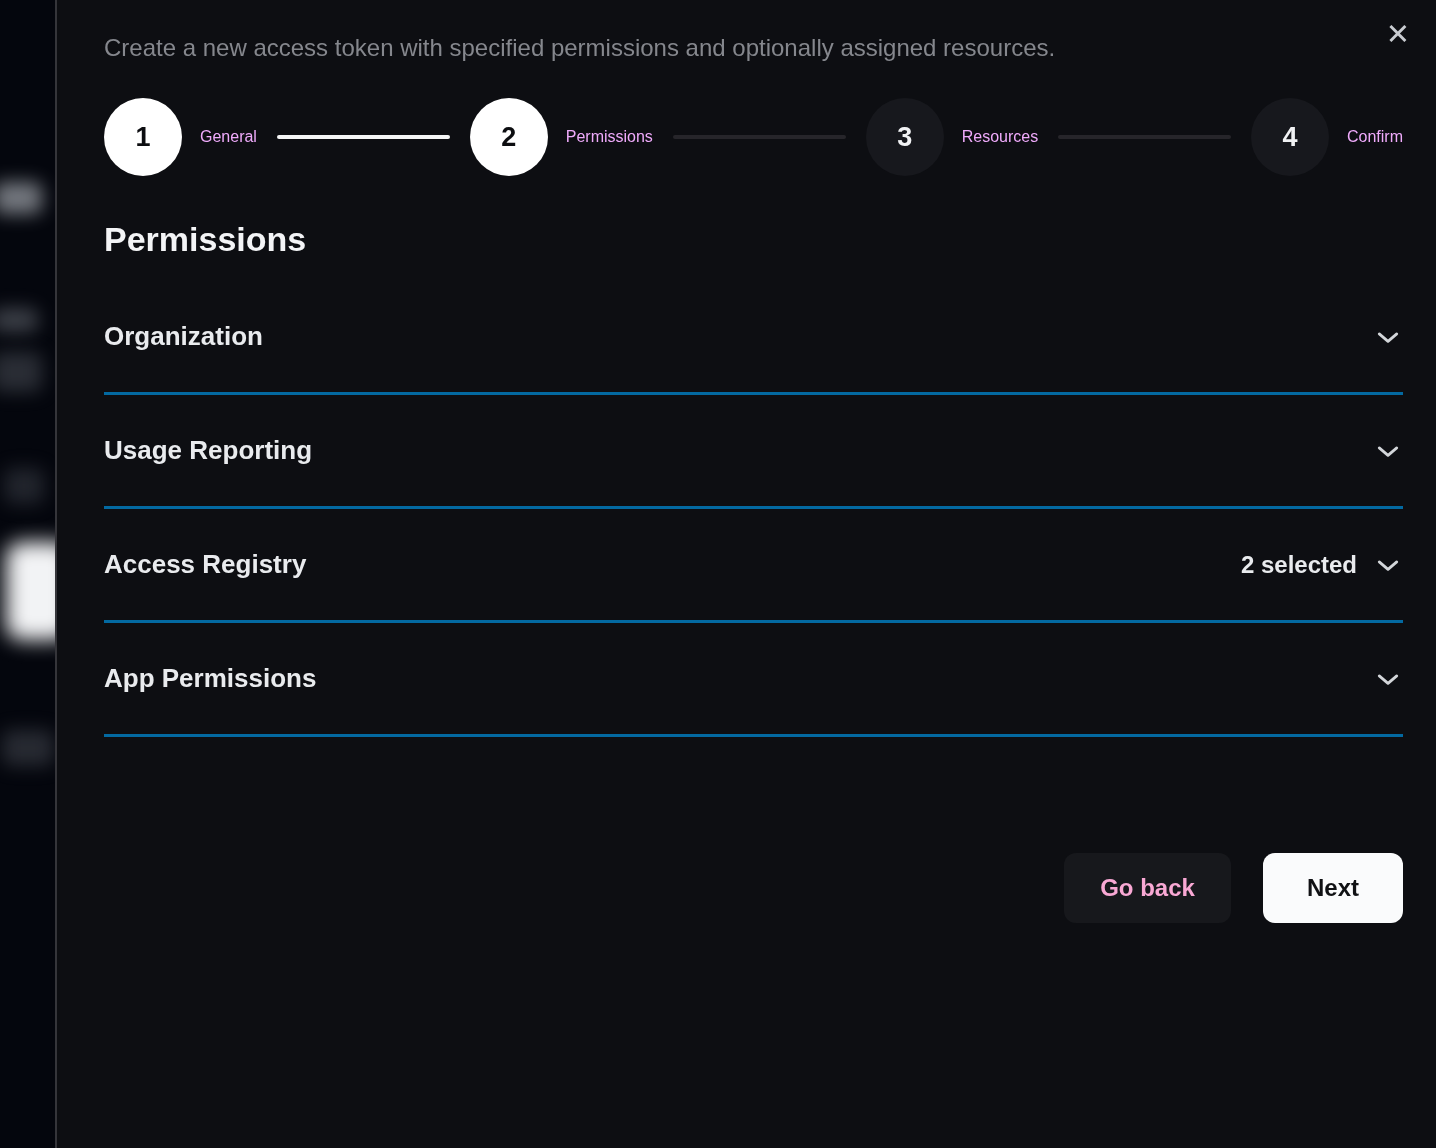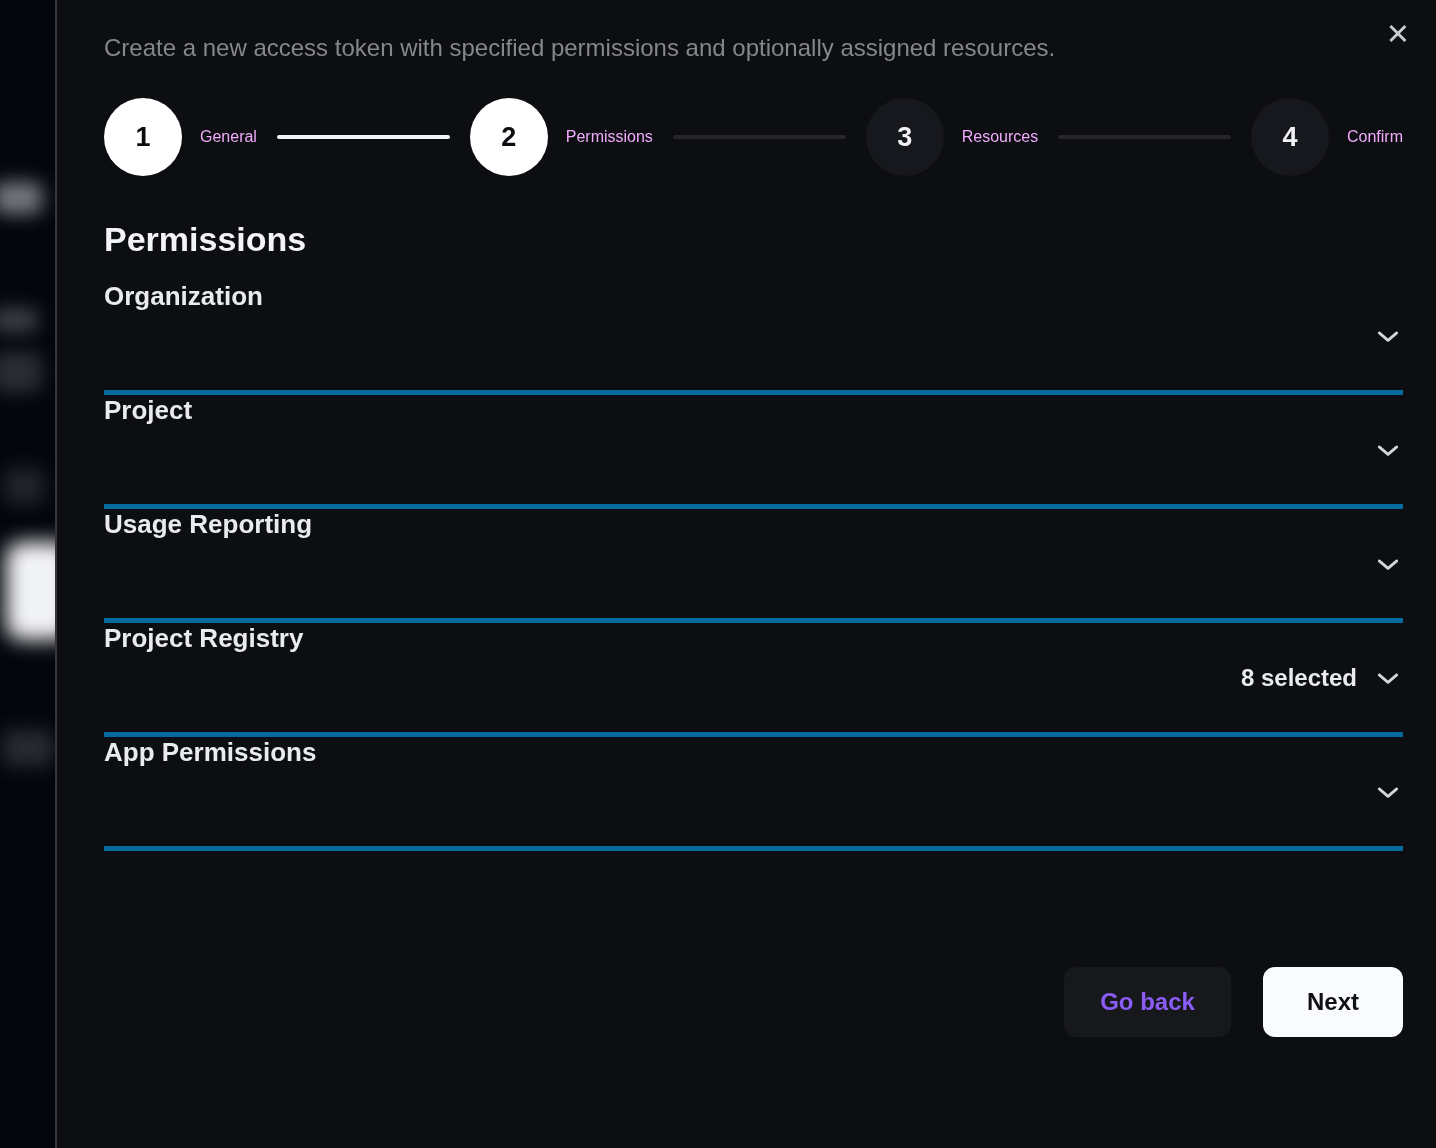--- a/index.html
+++ b/index.html
@@ -60,36 +60,36 @@
   .step.upcoming .step-circle { background: #17181d; color: #f1f2f4; }
   .step-label { font-size: 16px; font-weight: 400; color: #f0abfc; white-space: nowrap; }
   .connector { flex: 1 1 auto; height: 4px; border-radius: 2px; margin: 0 20px; }
   .connector.done { background: #f4f5f6; }
   .connector.upcoming { background: #26252a; }
 
   
   .section-heading { margin: 44px 0 0; font-size: 34px; font-weight: 700; color: #f3f4f6; }
   .perm-list { margin-top: 22px; }
   .perm-row {
-    height: 114px; display: flex; justify-content: space-between;
-    border-bottom: 5px solid #0369a1; cursor: pointer;
+    height: 114px; display: flex; align-items: center; justify-content: space-between;
+    border-bottom: 3px solid #0369a1; cursor: pointer;
   }
   .perm-label { font-size: 26px; font-weight: 600; color: #e9ebee; }
   .perm-right { display: flex; align-items: center; gap: 16px; }
   .perm-badge { font-size: 24px; font-weight: 600; color: #e9ebee; }
   .chevron { display: flex; align-items: center; }
   .chevron svg { display: block; }
 
   
   .footer { margin-top: 116px; display: flex; justify-content: flex-end; gap: 32px; }
   .btn {
     height: 70px; border: none; border-radius: 12px;
     font-size: 24px; font-weight: 600; font-family: inherit; cursor: pointer;
   }
-  .btn-secondary { width: 167px; background: #17181c; color: #8b5cf6; }
+  .btn-secondary { width: 167px; background: #17181c; color: #f9a8d4; }
   .btn-primary  { width: 140px; background: #fafbfc; color: #101114; }
 </style>
 </head>
 <body>
 
 <div class="backdrop-strip">
   <div class="blob blob-logo"></div>
   <div class="blob blob-text-1"></div>
   <div class="blob blob-text-2"></div>
   <div class="blob blob-icon"></div>
@@ -134,48 +134,37 @@
       <span class="perm-right">
         <span class="perm-badge"></span>
         <span class="chevron">
           <svg width="30" height="30" viewBox="0 0 24 24" fill="none">
               <path d="M5 9.5 L12 15.5 L19 9.5" stroke="#d3d6da" stroke-width="2.2" stroke-linecap="round" stroke-linejoin="round"></path>
             </svg>
         </span>
       </span>
     </div>
 
-    <div class="perm-row">
-      <span class="perm-label">Project</span>
-      <span class="perm-right">
-        <span class="perm-badge"></span>
-        <span class="chevron">
-          <svg width="30" height="30" viewBox="0 0 24 24" fill="none">
-              <path d="M5 9.5 L12 15.5 L19 9.5" stroke="#d3d6da" stroke-width="2.2" stroke-linecap="round" stroke-linejoin="round"></path>
-            </svg>
-        </span>
-      </span>
-    </div>
 
     <div class="perm-row">
       <span class="perm-label">Usage Reporting</span>
       <span class="perm-right">
         <span class="perm-badge"></span>
         <span class="chevron">
           <svg width="30" height="30" viewBox="0 0 24 24" fill="none">
               <path d="M5 9.5 L12 15.5 L19 9.5" stroke="#d3d6da" stroke-width="2.2" stroke-linecap="round" stroke-linejoin="round"></path>
             </svg>
         </span>
       </span>
     </div>
 
     <div class="perm-row">
-      <span class="perm-label">Project Registry</span>
+      <span class="perm-label">Access Registry</span>
       <span class="perm-right">
-        <span class="perm-badge">8 selected</span>
+        <span class="perm-badge">2 selected</span>
         <span class="chevron">
           <svg width="30" height="30" viewBox="0 0 24 24" fill="none">
               <path d="M5 9.5 L12 15.5 L19 9.5" stroke="#d3d6da" stroke-width="2.2" stroke-linecap="round" stroke-linejoin="round"></path>
             </svg>
         </span>
       </span>
     </div>
 
     <div class="perm-row">
       <span class="perm-label">App Permissions</span>

